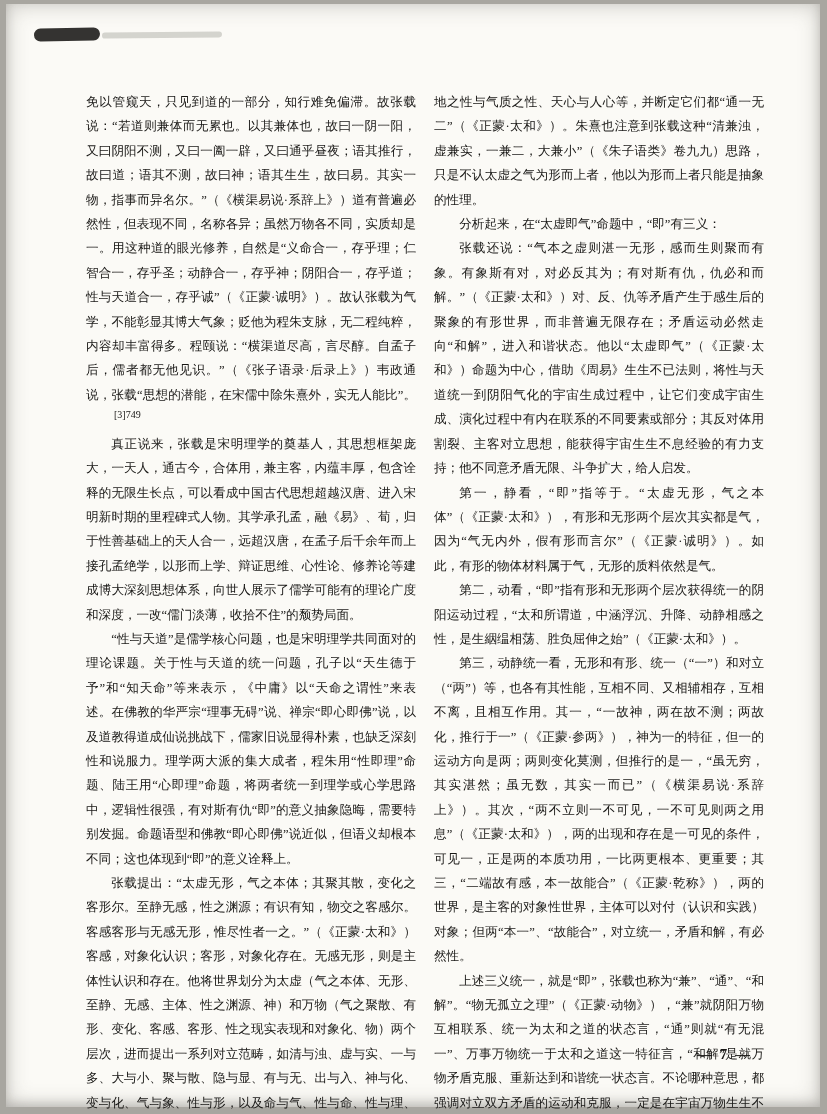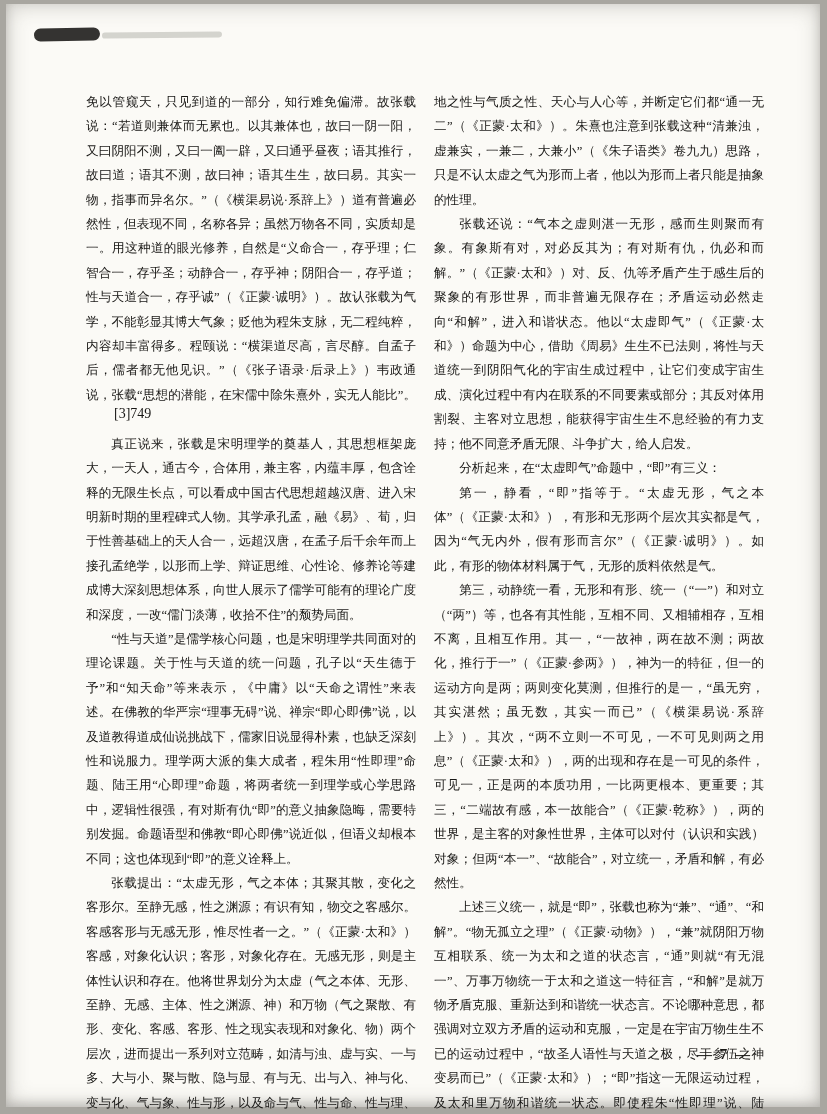--- a/index.html
+++ b/index.html
@@ -66,21 +66,21 @@
     font-size: 12.6px;
     line-height: 24.4px;
     color: #181715;
     text-align: justify;
     word-break: break-all;
   }
   .column p.indent {
     text-indent: 2em;
   }
   .footnote-ref {
-    font-size: 14px;
+    font-size: 10px;
     vertical-align: super;
     line-height: 0;
     padding-left: 28px;
   }
   .page-number {
     position: absolute;
     right: 68px;
     bottom: 44px;
     font-size: 15px;
     font-weight: bold;
@@ -101,23 +101,24 @@
 
       <div class="column">
         <p><span>免以管窥天，只见到道的一部分，知行难免偏滞。故张载说：“若道则兼体而无累也。以其兼体也，故曰一阴一阳，又曰阴阳不测，又曰一阖一辟，又曰通乎昼夜；语其推行，故曰道；语其不测，故曰神；语其生生，故曰易。其实一物，指事而异名尔。”（《横渠易说·系辞上》）道有普遍必然性，但表现不同，名称各异；虽然万物各不同，实质却是一。用这种道的眼光修养，自然是“义命合一，存乎理；仁智合一，存乎圣；动静合一，存乎神；阴阳合一，存乎道；性与天道合一，存乎诚”（《正蒙·诚明》）。故认张载为气学，不能彰显其博大气象；贬他为程朱支脉，无二程纯粹，内容却丰富得多。程颐说：“横渠道尽高，言尽醇。自孟子后，儒者都无他见识。”（《张子语录·后录上》）韦政通说，张载“思想的潜能，在宋儒中除朱熹外，实无人能比”。</span><sup class="footnote-ref">[3]749</sup></p>
         <p class="indent">真正说来，张载是宋明理学的奠基人，其思想框架庞大，一天人，通古今，合体用，兼主客，内蕴丰厚，包含诠释的无限生长点，可以看成中国古代思想超越汉唐、进入宋明新时期的里程碑式人物。其学承孔孟，融《易》、荀，归于性善基础上的天人合一，远超汉唐，在孟子后千余年而上接孔孟绝学，以形而上学、辩证思维、心性论、修养论等建成博大深刻思想体系，向世人展示了儒学可能有的理论广度和深度，一改“儒门淡薄，收拾不住”的颓势局面。</p>
         <p class="indent">“性与天道”是儒学核心问题，也是宋明理学共同面对的理论课题。关于性与天道的统一问题，孔子以“天生德于予”和“知天命”等来表示，《中庸》以“天命之谓性”来表述。在佛教的华严宗“理事无碍”说、禅宗“即心即佛”说，以及道教得道成仙说挑战下，儒家旧说显得朴素，也缺乏深刻性和说服力。理学两大派的集大成者，程朱用“性即理”命题、陆王用“心即理”命题，将两者统一到理学或心学思路中，逻辑性很强，有对斯有仇“即”的意义抽象隐晦，需要特别发掘。命题语型和佛教“即心即佛”说近似，但语义却根本不同；这也体现到“即”的意义诠释上。</p>
         <p class="indent">张载提出：“太虚无形，气之本体；其聚其散，变化之客形尔。至静无感，性之渊源；有识有知，物交之客感尔。客感客形与无感无形，惟尽性者一之。”（《正蒙·太和》）客感，对象化认识；客形，对象化存在。无感无形，则是主体性认识和存在。他将世界划分为太虚（气之本体、无形、至静、无感、主体、性之渊源、神）和万物（气之聚散、有形、变化、客感、客形、性之现实表现和对象化、物）两个层次，进而提出一系列对立范畴，如清与浊、虚与实、一与多、大与小、聚与散、隐与显、有与无、出与入、神与化、变与化、气与象、性与形，以及命与气、性与命、性与理、心与性、天</p>
       </div>
 
       <div class="column">
         <p>地之性与气质之性、天心与人心等，并断定它们都“通一无二”（《正蒙·太和》）。朱熹也注意到张载这种“清兼浊，虚兼实，一兼二，大兼小”（《朱子语类》卷九九）思路，只是不认太虚之气为形而上者，他以为形而上者只能是抽象的性理。</p>
+        <p class="indent">分析起来，在“太虚即气”命题中，“即”有三义：</p>
         <p class="indent">张载还说：“气本之虚则湛一无形，感而生则聚而有象。有象斯有对，对必反其为；有对斯有仇，仇必和而解。”（《正蒙·太和》）对、反、仇等矛盾产生于感生后的聚象的有形世界，而非普遍无限存在；矛盾运动必然走向“和解”，进入和谐状态。他以“太虚即气”（《正蒙·太和》）命题为中心，借助《周易》生生不已法则，将性与天道统一到阴阳气化的宇宙生成过程中，让它们变成宇宙生成、演化过程中有内在联系的不同要素或部分；其反对体用割裂、主客对立思想，能获得宇宙生生不息经验的有力支持；他不同意矛盾无限、斗争扩大，给人启发。</p>
-        <p class="indent">分析起来，在“太虚即气”命题中，“即”有三义：</p>
         <p class="indent">第一，静看，“即”指等于。“太虚无形，气之本体”（《正蒙·太和》），有形和无形两个层次其实都是气，因为“气无内外，假有形而言尔”（《正蒙·诚明》）。如此，有形的物体材料属于气，无形的质料依然是气。</p>
+        <p class="indent">第二，动看，“即”指有形和无形两个层次获得统一的阴阳运动过程，“太和所谓道，中涵浮沉、升降、动静相感之性，是生絪缊相荡、胜负屈伸之始”（《正蒙·太和》）。</p>
         <p class="indent">第三，动静统一看，无形和有形、统一（“一”）和对立（“两”）等，也各有其性能，互相不同、又相辅相存，互相不离，且相互作用。其一，“一故神，两在故不测；两故化，推行于一”（《正蒙·参两》），神为一的特征，但一的运动方向是两；两则变化莫测，但推行的是一，“虽无穷，其实湛然；虽无数，其实一而已”（《横渠易说·系辞上》）。其次，“两不立则一不可见，一不可见则两之用息”（《正蒙·太和》），两的出现和存在是一可见的条件，可见一，正是两的本质功用，一比两更根本、更重要；其三，“二端故有感，本一故能合”（《正蒙·乾称》），两的世界，是主客的对象性世界，主体可以对付（认识和实践）对象；但两“本一”、“故能合”，对立统一，矛盾和解，有必然性。</p>
         <p class="indent">上述三义统一，就是“即”，张载也称为“兼”、“通”、“和解”。“物无孤立之理”（《正蒙·动物》），“兼”就阴阳万物互相联系、统一为太和之道的状态言，“通”则就“有无混一”、万事万物统一于太和之道这一特征言，“和解”是就万物矛盾克服、重新达到和谐统一状态言。不论哪种意思，都强调对立双方矛盾的运动和克服，一定是在宇宙万物生生不已的运动过程中，“故圣人语性与天道之极，尽于参伍之神变易而已”（《正蒙·太和》）；“即”指这一无限运动过程，及太和里万物和谐统一状态。即使程朱“性即理”说、陆王“心即理”说也无非凸显先验的等于意思，和经验上强调让现实的人与天理本性统</p>
       </div>
 
     </div>
 
     <div class="page-number">— 7 —</div>
   </div>
 </div>
 

